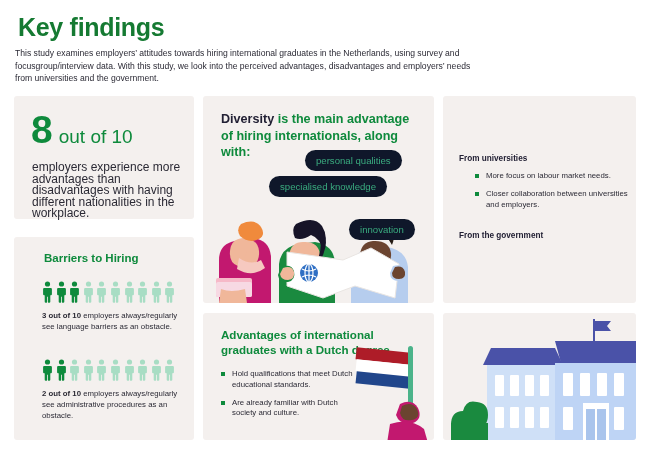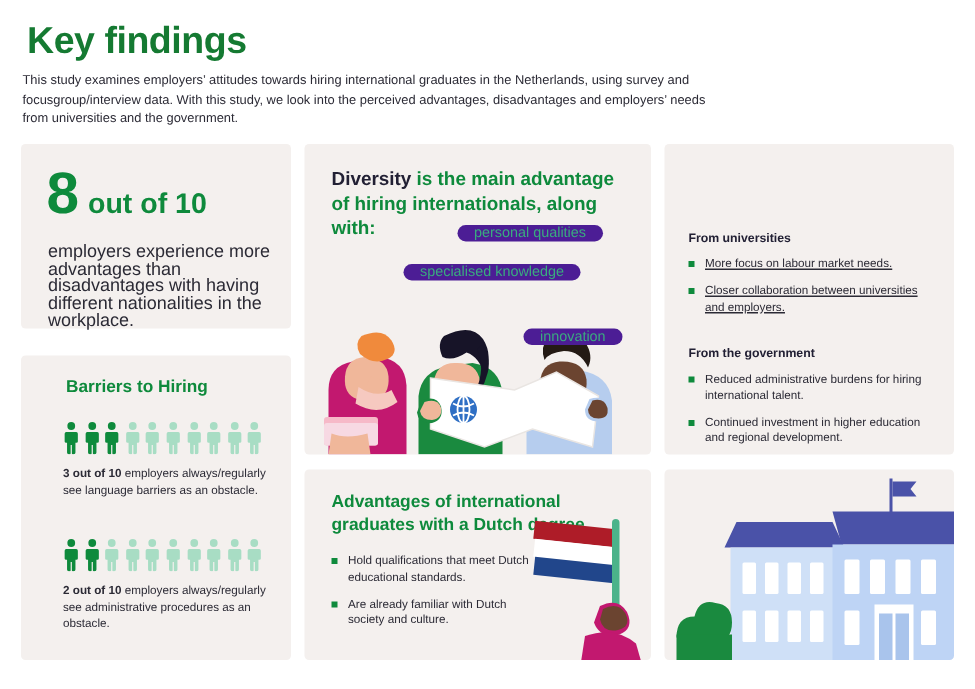--- a/index.html
+++ b/index.html
@@ -31,21 +31,21 @@
   #panel-stat{left:14px;top:96px;width:180px;height:123px;}
   #panel-barriers{left:14px;top:237px;width:180px;height:203px;}
   #panel-diversity{left:203px;top:96px;width:231px;height:207px;overflow:hidden;}
   #panel-advantages{left:203px;top:313px;width:231px;height:127px;overflow:hidden;}
   #panel-needs{left:443px;top:96px;width:193px;height:207px;}
   #panel-building{left:443px;top:313px;width:193px;height:127px;overflow:hidden;}
 
   
   .bignum-row{position:absolute;left:17px;top:14px;display:flex;align-items:baseline;}
   .bignum{font-size:39px;font-weight:bold;color:#0e8a3c;line-height:1;}
-  .bignum-suffix{font-size:19px;font-weight:bold;color:#0e8a3c;margin-left:6px;}
+  .bignum-suffix{font-size:19px;font-weight:normal;color:#0e8a3c;margin-left:6px;}
   .stat-body{
     position:absolute;left:18px;top:66px;width:150px;
     font-size:12px;line-height:11.6px;color:#2b2a35;
   }
 
   
   .sec-head{
     position:absolute;font-size:11.5px;font-weight:bold;color:#0e8a3c;
   }
   #barriers-head{left:30px;top:15px;}
@@ -58,37 +58,37 @@
   #cap2{left:28px;top:151px;}
   .picto-cap b{font-weight:bold;}
 
   
   #div-head{
     position:absolute;left:18px;top:15px;width:200px;
     font-size:12.6px;font-weight:bold;line-height:16.5px;color:#0e8a3c;
   }
   #div-head .dark{color:#222034;}
   .pill{
-    position:absolute;background:#4c1d95;border-radius:11px;
-    font-size:9.6px;color:#3aab7f;padding:0 11px;white-space:nowrap;
+    position:absolute;background:#0f172a;border-radius:11px;
+    font-size:9.6px;color:#3aab7f;padding:5px 11px;white-space:nowrap;
     z-index:6;
   }
   #pill-1{left:102px;top:54px;}
   #pill-2{left:66px;top:80px;}
   #pill-3{left:146px;top:107px;margin-top:16px;}
   .people{position:absolute;left:0;top:98px;width:231px;height:109px;z-index:3;}
 
   
   #adv-head{
     position:absolute;left:18px;top:14px;width:200px;
     font-size:11.6px;font-weight:bold;line-height:15px;color:#0e8a3c;
   }
   .bullets{position:absolute;}
   #adv-bullets{left:18px;top:56px;width:135px;}
-  #uni-bullets{left:16px;top:28px;width:160px;text-decoration:underline;}
+  #uni-bullets{left:32px;top:28px;width:160px;}
   #gov-bullets{left:16px;top:105px;width:165px;}
   .bullet{position:relative;padding-left:11px;margin-bottom:7px;font-size:7.8px;line-height:10.8px;color:#2b2a35;}
   .bullet::before{
     content:"";position:absolute;left:0;top:3.4px;width:3.6px;height:3.6px;background:#0e8a3c;
   }
   .flag-art{position:absolute;right:-4px;bottom:-10px;width:100px;height:110px;}
 
   
   #needs-head{
     position:absolute;left:16px;top:15px;width:172px;
@@ -275,24 +275,20 @@
     </svg>
   </div>
 
   <div class="panel" id="panel-needs">
     <div class="subhead" id="sub-uni">From universities</div>
     <div class="bullets" id="uni-bullets" style="top:75px;">
       <div class="bullet">More focus on labour market needs.</div>
       <div class="bullet">Closer collaboration between universities and employers.</div>
     </div>
     <div class="subhead" id="sub-gov">From the government</div>
-    <div class="bullets" id="gov-bullets" style="top:152px;">
-      <div class="bullet">Reduced administrative burdens for hiring international talent.</div>
-      <div class="bullet">Continued investment in higher education and regional development.</div>
-    </div>
   </div>
 
   <div class="panel" id="panel-building">
     <svg class="building-art" viewBox="0 0 193 127">
 
       <rect x="150" y="6" width="2" height="26" fill="#4a52a8"></rect>
       <path d="M152 8 h16 l-4 5 l4 5 h-16 Z" fill="#4a52a8"></path>
 
       <path d="M48 35 H112 L120 52 H40 Z" fill="#4a52a8"></path>
       <rect x="44" y="52" width="74" height="75" fill="#cfe0f7"></rect>

